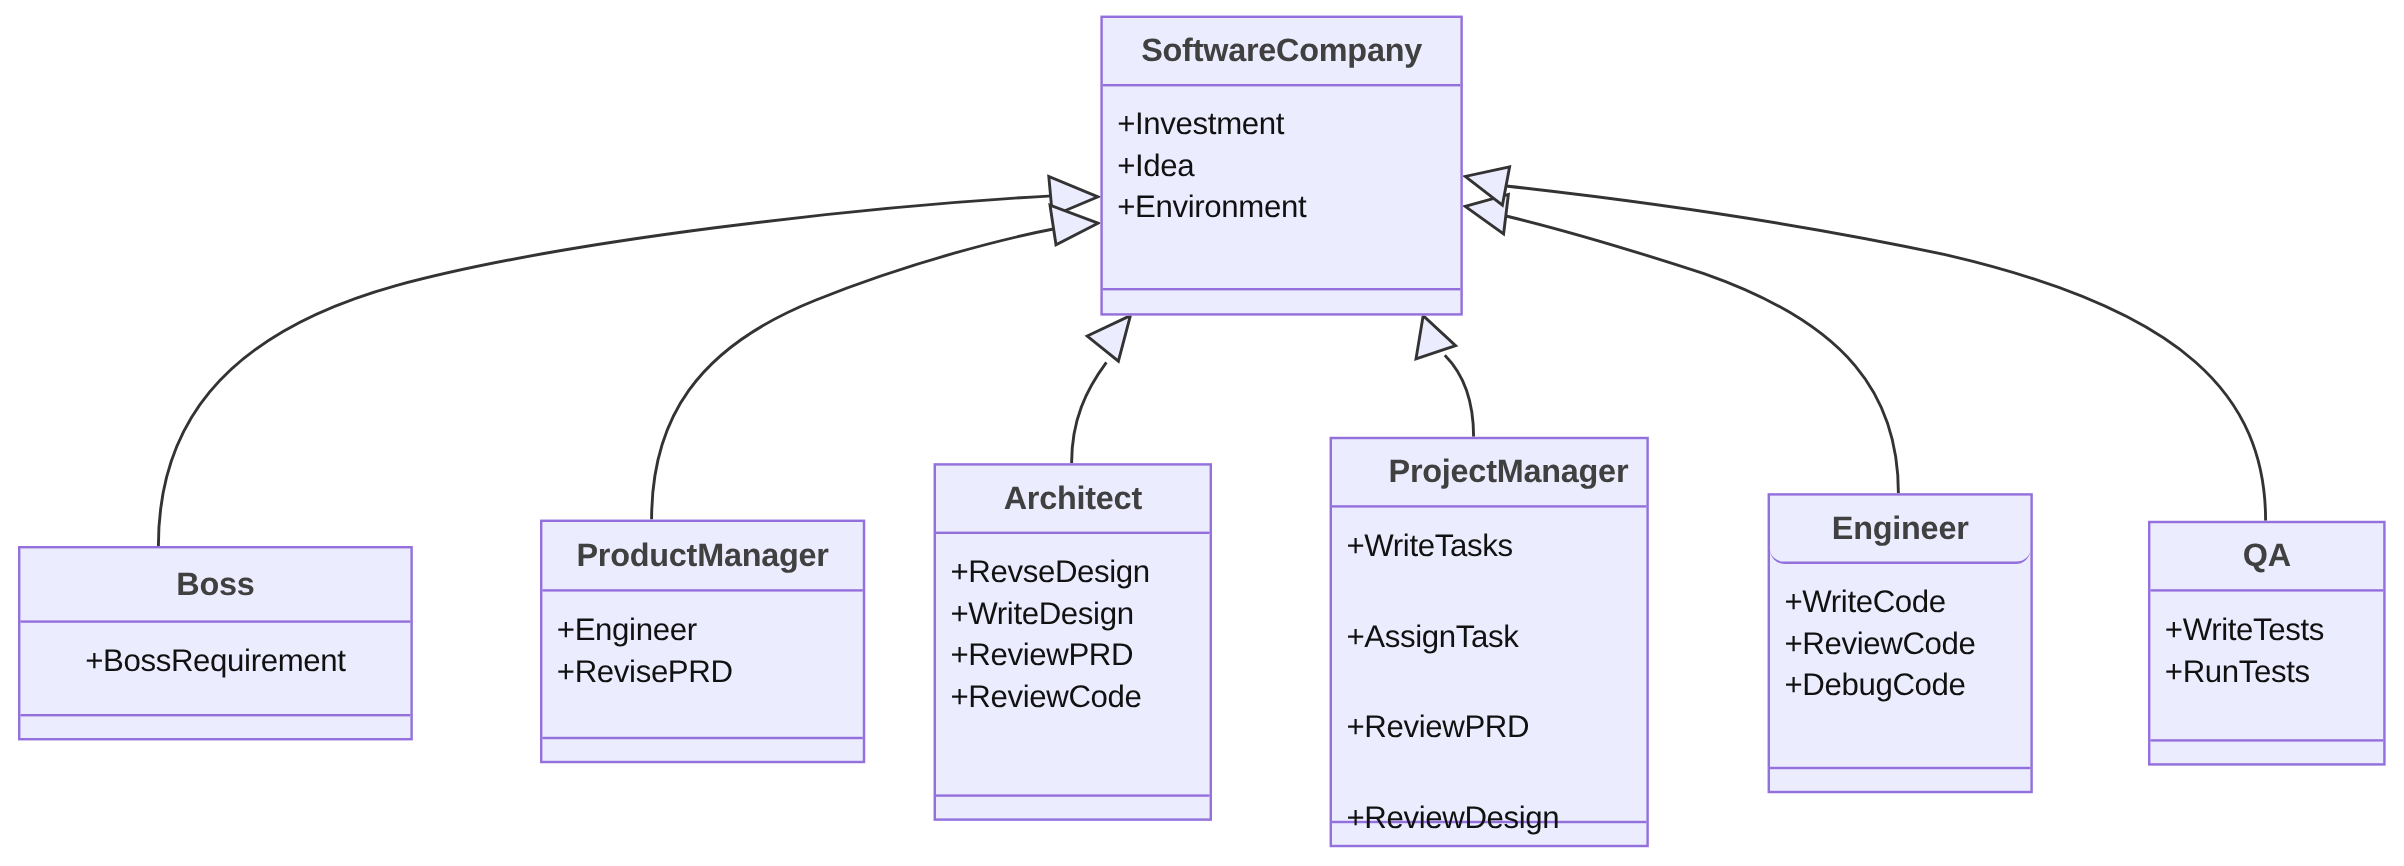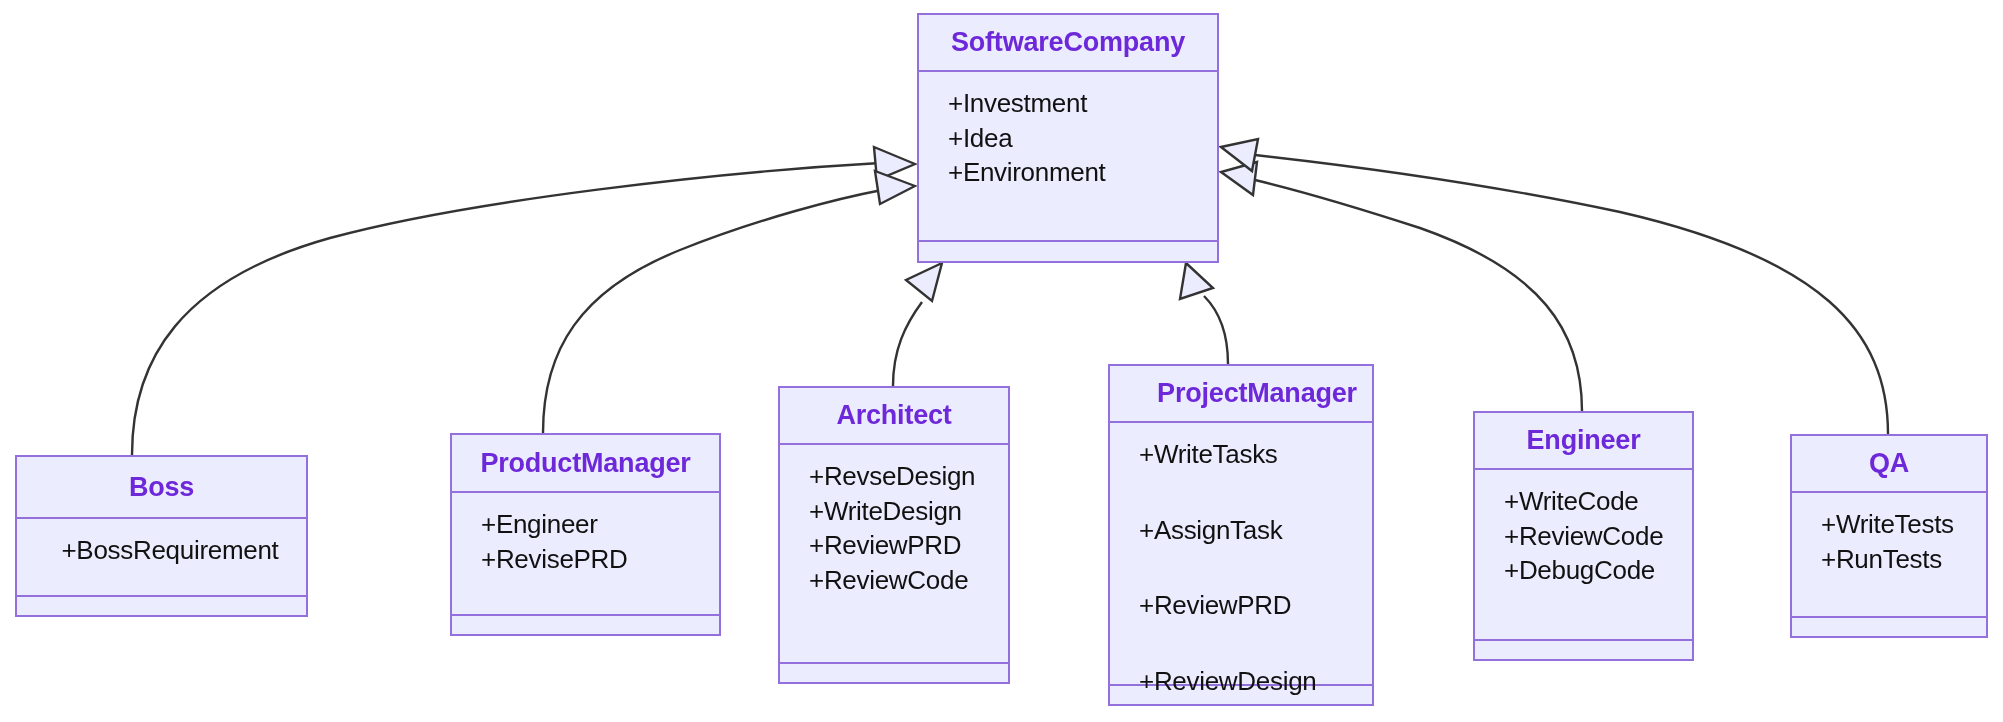--- a/index.html
+++ b/index.html
@@ -30,32 +30,32 @@
     position: absolute;
     box-sizing: border-box;
     background: #ECECFF;
     border: 2px solid #9370DB;
     z-index: 5;
   }
   .uml-title {
     box-sizing: border-box;
     font-weight: bold;
     font-size: 27px;
-    color: #6d28d9;
+    color: #404040;
     text-align: center;
     border-bottom: 2px solid #9370DB;
     display: flex;
     align-items: center;
     justify-content: center;
     letter-spacing: -0.2px;
   }
   .uml-members {
     box-sizing: border-box;
     border-bottom: 2px solid #9370DB;
-    padding: 14px 12px 12px 29px;
+    padding: 14px 12px 12px 12px;
     display: flex;
     flex-direction: column;
     justify-content: flex-start;
   }
   .uml-member {
     font-size: 26px;
     color: #111111;
     line-height: 1.33;
     white-space: nowrap;
     letter-spacing: -0.3px;
@@ -106,21 +106,21 @@
   <div class="uml-class" style="left: 917px; top: 13px; width: 302px; height: 250px;">
     <div class="uml-title" style="height: 57px;">SoftwareCompany</div>
     <div class="uml-members" style="height: 170px;">
         <div class="uml-member">+Investment</div>
         <div class="uml-member">+Idea</div>
         <div class="uml-member">+Environment</div>
       </div>
     <div class="uml-methods"></div>
   </div>
 
-  <div class="uml-class" style="left: 15px; top: 455px; width: 293px; height: 162px;">
+  <div class="uml-class" style="left: 15px; top: 455px; width: 329px; height: 162px;">
     <div class="uml-title" style="height: 62px;">Boss</div>
     <div class="uml-members" style="height: 78px; align-items: center;">
         <div class="uml-member">+BossRequirement</div>
       </div>
     <div class="uml-methods"></div>
   </div>
 
   <div class="uml-class" style="left: 407px; top: 433px; width: 271px; height: 203px; margin-left: 43px;">
     <div class="uml-title" style="height: 58px;">ProductManager</div>
     <div class="uml-members" style="height: 123px;">
@@ -147,21 +147,21 @@
         <div class="uml-member">+WriteTasks</div>
         <div class="uml-member">+AssignTask</div>
         <div class="uml-member">+ReviewPRD</div>
         <div class="uml-member">+ReviewDesign</div>
         <div class="uml-member">+ReviewCode</div>
       </div>
     <div class="uml-methods"></div>
   </div>
 
   <div class="uml-class" style="left: 1473px; top: 411px; width: 221px; height: 250px;">
-    <div class="uml-title" style="height: 57px;">Engineer</div>
+    <div class="uml-title" style="height: 57px; border-radius: 12px;">Engineer</div>
     <div class="uml-members" style="height: 171px;">
         <div class="uml-member">+WriteCode</div>
         <div class="uml-member">+ReviewCode</div>
         <div class="uml-member">+DebugCode</div>
       </div>
     <div class="uml-methods"></div>
   </div>
 
   <div class="uml-class" style="left: 1790px; top: 434px; width: 198px; height: 204px;">
     <div class="uml-title" style="height: 57px;">QA</div>

